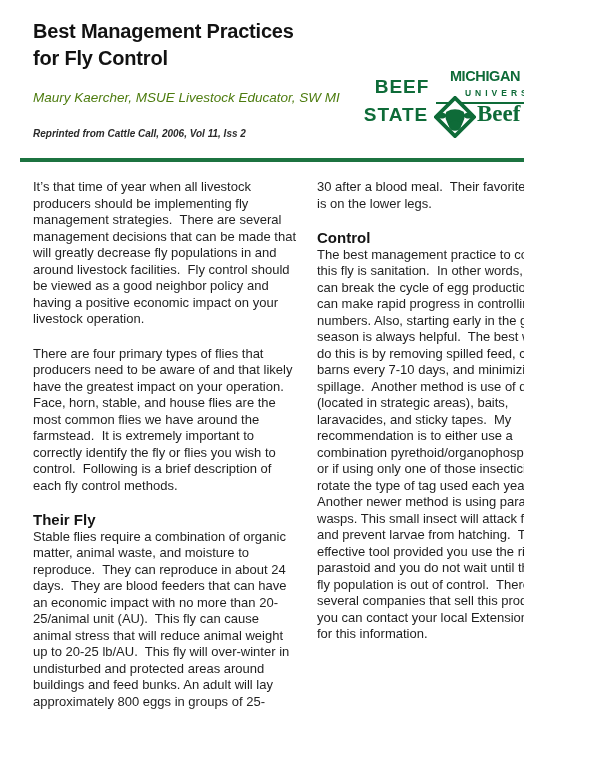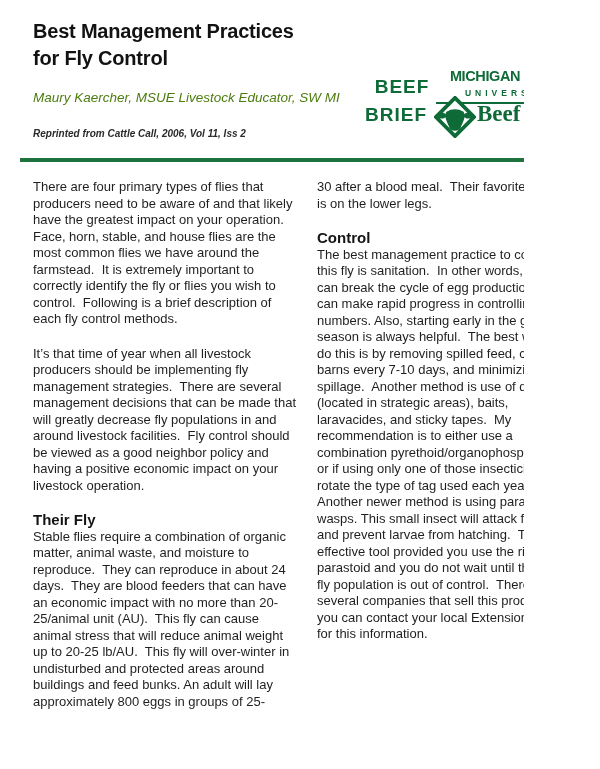--- a/index.html
+++ b/index.html
@@ -77,40 +77,40 @@
 <body>
 
 <div class="page">
 
   <h1 class="title"><span>Best Management Practices</span><br><span>for Fly Control</span></h1>
 
   <div class="byline">Maury Kaercher, MSUE Livestock Educator, SW MI</div>
 
   <div class="logo">
     <div class="bb-word bb-beef">BEEF</div>
-    <div class="bb-word bb-brief">BRIEF</div>
+    <div class="bb-word bb-brief">STATE</div>
     <div class="msu-wordmark">MICHIGAN STATE</div>
     <div class="msu-university">UNIVERSITY</div>
     <svg class="cow-diamond" viewBox="0 0 44 44" xmlns="http://www.w3.org/2000/svg" aria-hidden="true">
       <path d="M22 2 L42 22 L22 42 L2 22 Z" fill="#ffffff" stroke="currentColor" stroke-width="4" stroke-linejoin="miter"></path>
       <ellipse cx="7.5" cy="20.5" rx="5.5" ry="3.2" fill="currentColor"></ellipse>
       <ellipse cx="36.5" cy="20.5" rx="5.5" ry="3.2" fill="currentColor"></ellipse>
       <path d="M13 16.5 Q22 11.5 31 16.5 Q33.5 21 30.5 27 Q28.5 34 22 34.5 Q15.5 34 13.5 27 Q10.5 21 13 16.5 Z" fill="currentColor"></path>
       <ellipse cx="22" cy="31" rx="6.5" ry="5.5" fill="currentColor"></ellipse>
     </svg>
     <div class="beef-team">Beef Team</div>
   </div>
 
   <div class="reprint">Reprinted from Cattle Call, 2006, Vol 11, Iss 2</div>
 
   <div class="rule"></div>
 
   <div class="col col-left">
+    <p>It’s that time of year when all livestock producers should be implementing fly management strategies.  There are several management decisions that can be made that will greatly decrease fly populations in and around livestock facilities.  Fly control should be viewed as a good neighbor policy and having a positive economic impact on your livestock operation.</p>
     <p>There are four primary types of flies that producers need to be aware of and that likely have the greatest impact on your operation.  Face, horn, stable, and house flies are the most common flies we have around the farmstead.  It is extremely important to correctly identify the fly or flies you wish to control.  Following is a brief description of each fly control methods.</p>
-    <p>It’s that time of year when all livestock producers should be implementing fly management strategies.  There are several management decisions that can be made that will greatly decrease fly populations in and around livestock facilities.  Fly control should be viewed as a good neighbor policy and having a positive economic impact on your livestock operation.</p>
     <h2>Their Fly</h2>
     <p>Stable flies require a combination of organic matter, animal waste, and moisture to reproduce.  They can reproduce in about 24 days.  They are blood feeders that can have an economic impact with no more than 20-25/animal unit (AU).  This fly can cause animal stress that will reduce animal weight up to 20-25 lb/AU.  This fly will over-winter in undisturbed and protected areas around buildings and feed bunks. An adult will lay approximately 800 eggs in groups of 25-</p>
   </div>
 
   <div class="col col-right">
     <p>30 after a blood meal.  Their favorite location is on the lower legs.</p>
     <h2>Control</h2>
     <p>The best management practice to control this fly is sanitation.  In other words, if you can break the cycle of egg production, you can make rapid progress in controlling fly numbers. Also, starting early in the growing season is always helpful.  The best way to do this is by removing spilled feed, cleaning barns every 7-10 days, and minimizing water spillage.  Another method is use of dust bags (located in strategic areas), baits, laravacides, and sticky tapes.  My recommendation is to either use a combination pyrethoid/organophosphate tag or if using only one of those insecticides, rotate the type of tag used each year. Another newer method is using parasitic wasps. This small insect will attack fly larvae and prevent larvae from hatching.  This is an effective tool provided you use the right parastoid and you do not wait until the stable fly population is out of control.  There are several companies that sell this product and you can contact your local Extension office for this information.</p>
   </div>
 

